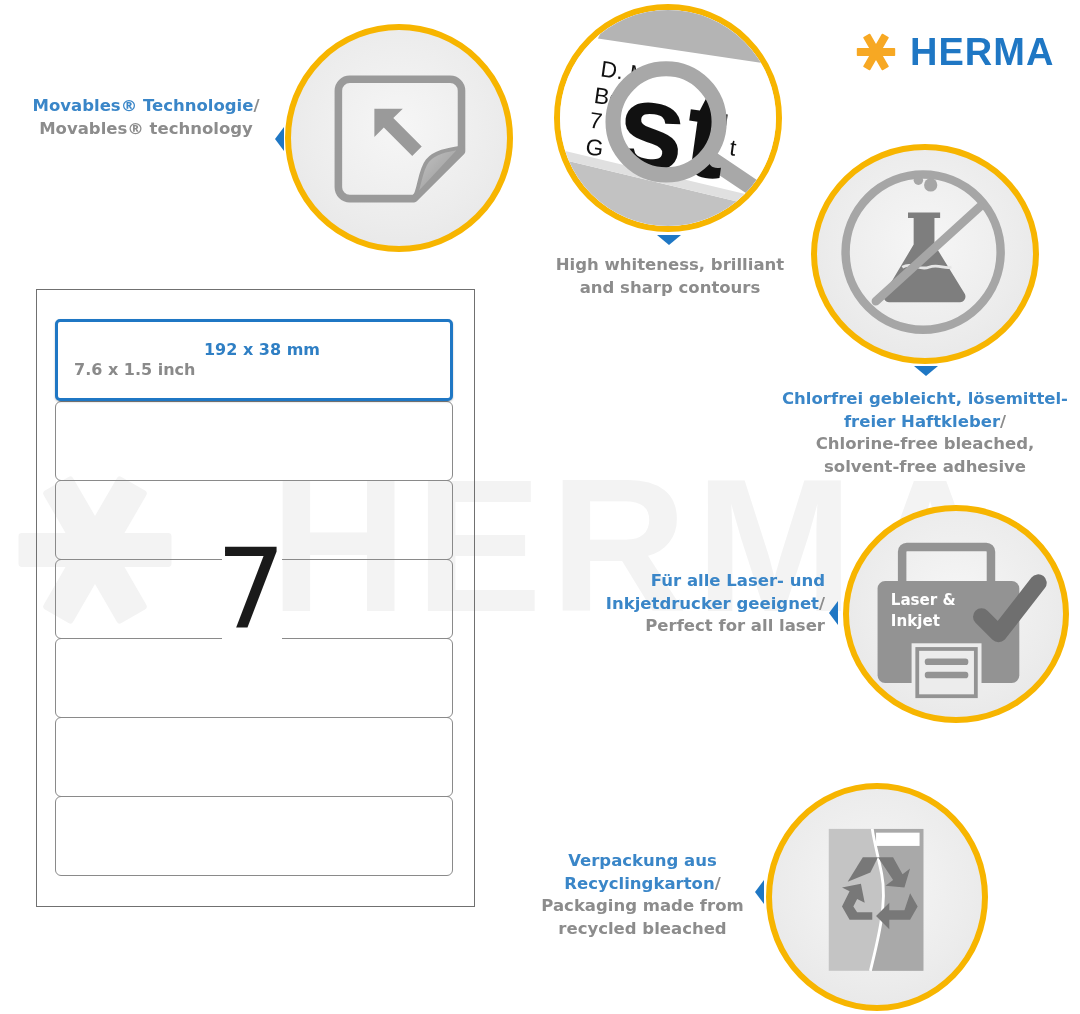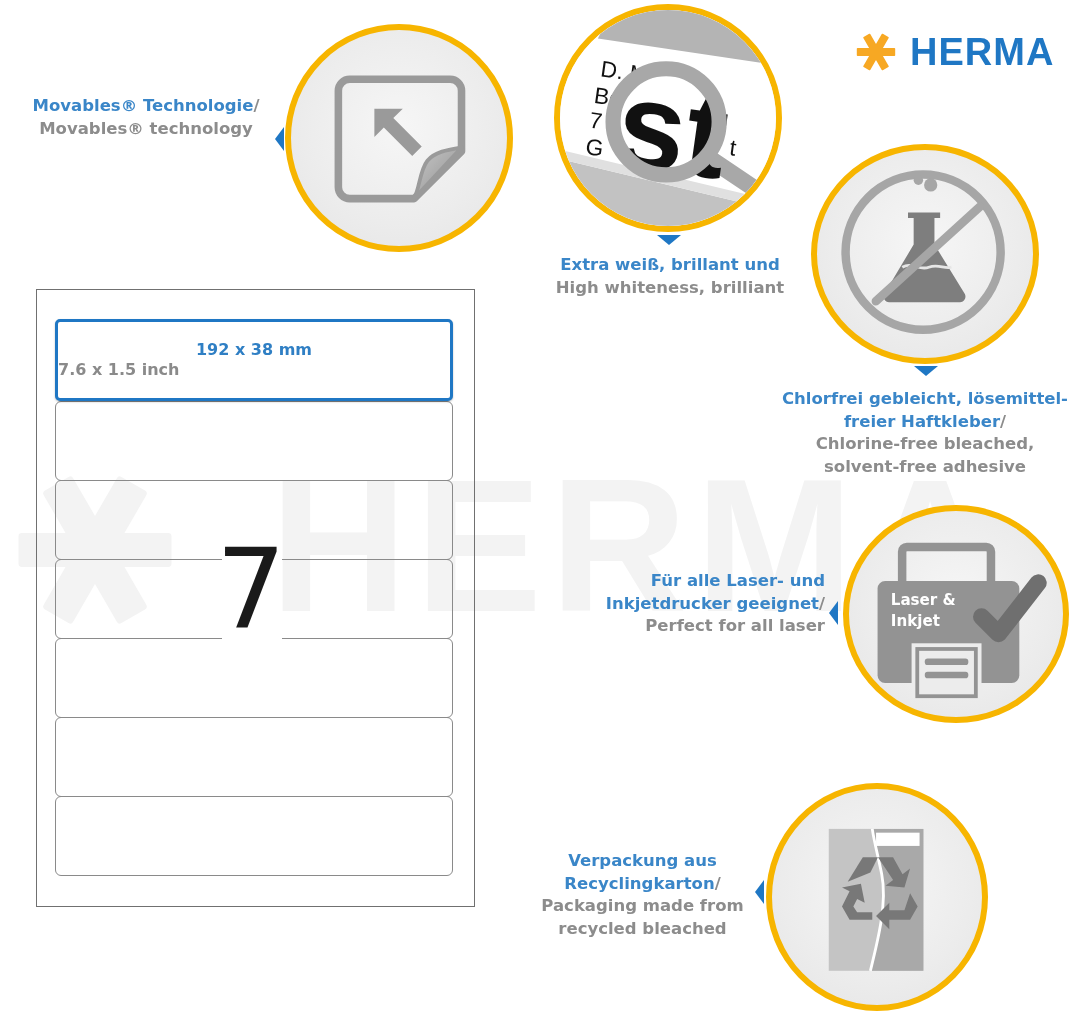--- a/index.html
+++ b/index.html
@@ -58,20 +58,21 @@
     position:absolute; left:36px; top:289px; width:439px; height:618px;
     border:1.5px solid #707070; background:transparent; box-sizing:border-box; z-index:1;
   }
   .label {
     position:absolute; left:55px; width:398px; box-sizing:border-box;
     border:1.5px solid #8a8a8a; border-radius:6px; background:transparent; z-index:1;
   }
   .label.highlight {
     border:3px solid #1f77c4; border-radius:5px; background:#ffffff; z-index:2;
     box-shadow:0 1px 2px rgba(0,0,0,0.25);
+    padding-left:16px;
   }
   .label .dim-mm { display:block; text-align:center; color:#2f7fc4; font-weight:bold; font-size:16px; line-height:20px; margin-top:18px; }
   .label .dim-in { display:block; text-align:left; color:#8a8a8a; font-weight:bold; font-size:16px; line-height:20px; }
   .big-count {
     position:absolute; left:216px; top:520px; width:70px; text-align:center;
     font-family:"DejaVu Sans", sans-serif; font-size:110px; line-height:140px; color:#1a1a1a; font-weight:normal;
     z-index:3;
   }
   .count-gap { position:absolute; background:#fff; z-index:2; }
 </style>
@@ -135,22 +136,22 @@
       <text x="178" y="153" transform="rotate(8 178 153)">t</text>
     </g>
     <line x1="148" y1="150" x2="215" y2="195" stroke="#a8a8a8" stroke-width="18" stroke-linecap="round"></line>
     <circle cx="112" cy="118" r="54" fill="#ffffff"></circle>
     <text x="62" y="170" font-family="Liberation Sans, sans-serif" font-weight="bold" font-size="130" fill="#111" transform="rotate(8 112 118)">st</text>
     <circle cx="112" cy="118" r="56" fill="none" stroke="#a8a8a8" stroke-width="16"></circle>
   </svg>
 </div>
 <div class="pointer-down" style="left:657px; top:235px;"></div>
 <div class="caption" style="left:535px; top:254px; width:270px;">
-  <span class="de">Extra weiß, brillant und</span>
   <span class="en">High whiteness, brilliant</span>
+  <span class="en">and sharp contours</span>
 </div>
 
 <div class="circle" style="left:811px; top:144px; width:228px; height:220px;">
   <svg viewBox="0 0 228 220">
     <circle cx="112" cy="108" r="82" fill="none" stroke="#a6a6a6" stroke-width="9"></circle>
     <circle cx="107" cy="32" r="5" fill="#a6a6a6"></circle>
     <circle cx="120" cy="37" r="7" fill="#a6a6a6"></circle>
     <path d="M96 66 H130 V72 H124 V100 L156 152 a6 6 0 0 1 -5 9 H76 a6 6 0 0 1 -5 -9 L102 100 V72 H96 Z" fill="#7e7e7e"></path>
     <path d="M90 124 C100 118 108 128 118 124 C128 120 134 126 142 124" fill="none" stroke="#e6e6e6" stroke-width="3"></path>
     <line x1="62" y1="160" x2="172" y2="60" stroke="#a6a6a6" stroke-width="9" stroke-linecap="round"></line>

